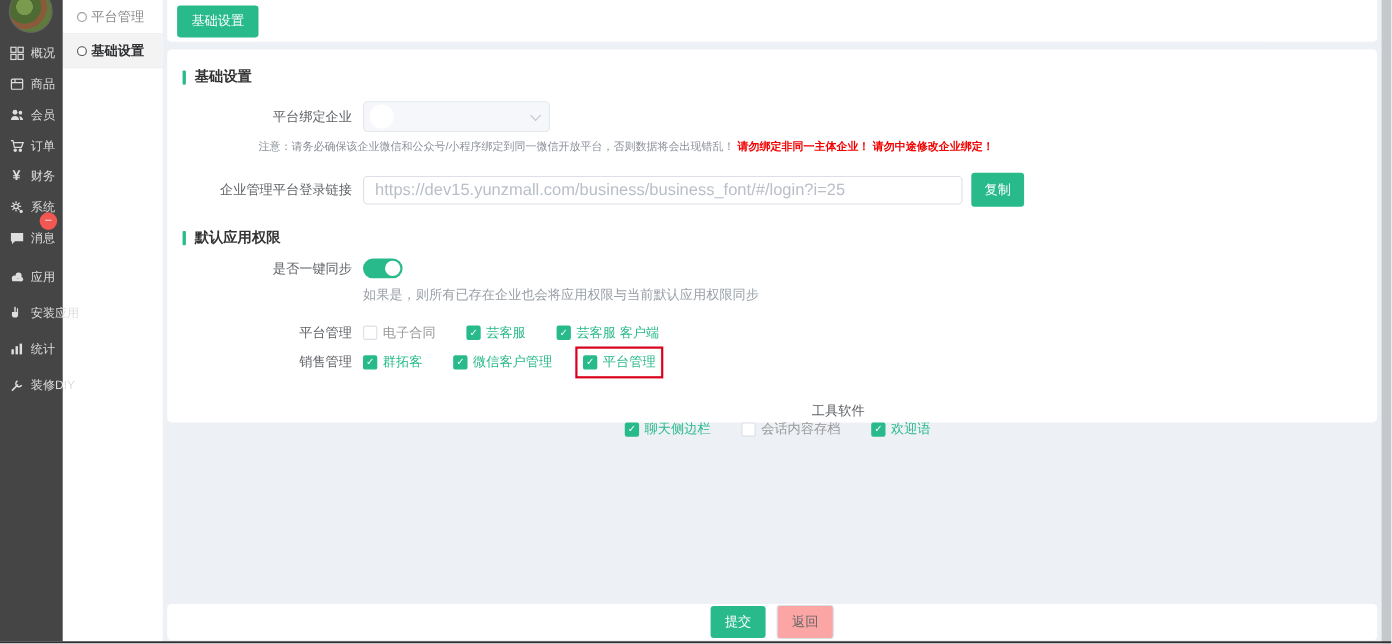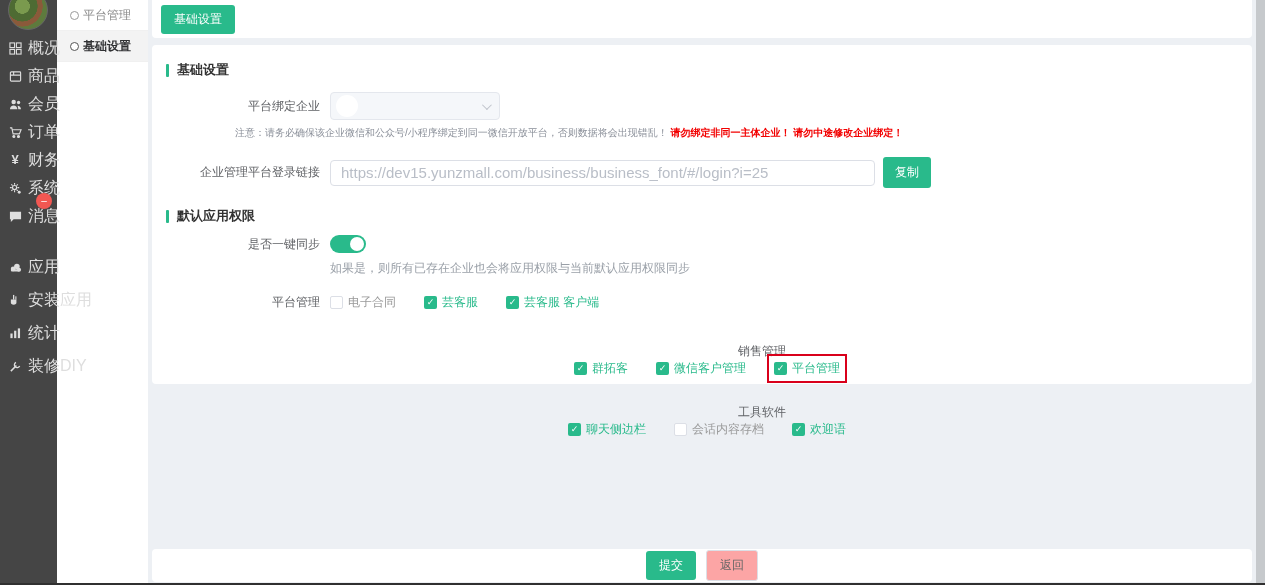--- a/index.html
+++ b/index.html
@@ -17,30 +17,30 @@
     position:absolute; left:0; top:0; width:57px; height:583px;
     background:#454545; z-index:4;
   }
   .avatar {
     position:absolute; left:8px; top:-10px; width:40px; height:40px;
     border-radius:50%;
     background: radial-gradient(circle at 35% 40%, #7a9a4e 0 22%, #4e6b33 23% 45%, #8a5a3a 46% 60%, #5e7a3d 61% 100%);
     border:1px solid #666;
   }
   .s-list { position:absolute; left:0; top:34px; width:57px; }
-  .s-list2 { position:absolute; left:0; top:251px; width:57px;text-align:right; }
+  .s-list2 { position:absolute; left:0; top:235px; width:57px;text-align:right; }
   .s-item {
     display:flex; align-items:center; gap:6px;
     height:28px; padding-left:8px; cursor:pointer;
     color:#dedede; white-space:nowrap;
   }
   .s-list2 .s-item { height:33px; }
   .s-ico { width:14px; height:14px; display:inline-flex; align-items:center; justify-content:center; flex-shrink:0; }
   .s-ico svg { width:13px; height:13px; }
-  .s-lbl { font-size:16px; }
+  .s-lbl { font-size:11px; }
   .yen { color:#dedede; font-size:13px; font-weight:bold; line-height:14px; }
   .msg-wrap { position:relative; }
   .badge {
     position:absolute; left:36px; top:-9px; width:16px; height:16px;
     background:#f25752; border-radius:50%; color:#fff;
     display:flex; align-items:center; justify-content:center;
     font-size:10px; line-height:1; z-index:5;
   }
   
   .submenu {
@@ -352,21 +352,21 @@
         <span class="cb on"></span>
         <span class="t-on">芸客服</span>
       </span>
       <span class="cb-opt">
         <span class="cb on"></span>
         <span class="t-on">芸客服 客户端</span>
       </span>
     </div>
   </div>
 
-  <div class="frow cb-row" style="margin-top:32px;flex-direction:column;">
+  <div class="frow cb-row" style="margin-top:10px;">
     <div class="flabel">销售管理</div>
     <div class="cb-opts">
       <span class="cb-opt">
         <span class="cb on"></span>
         <span class="t-on">群拓客</span>
       </span>
       <span class="cb-opt">
         <span class="cb on"></span>
         <span class="t-on">微信客户管理</span>
       </span>

